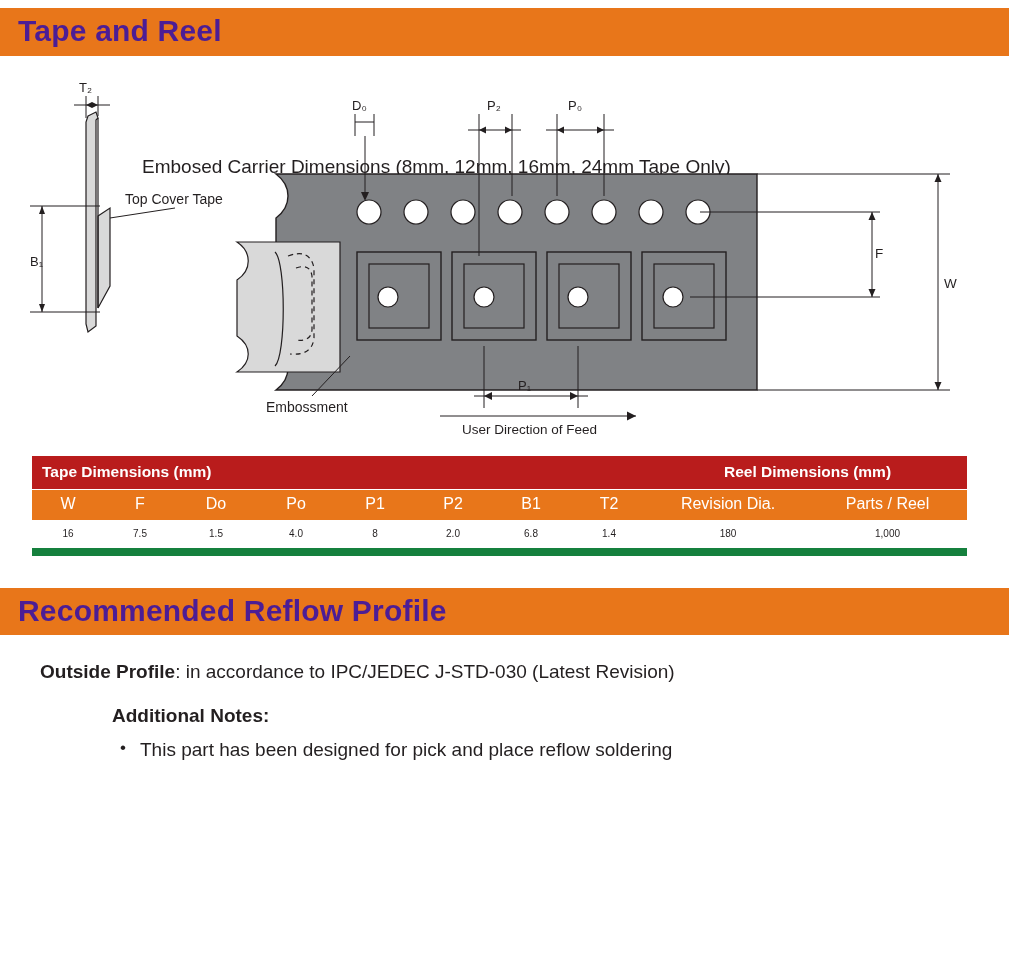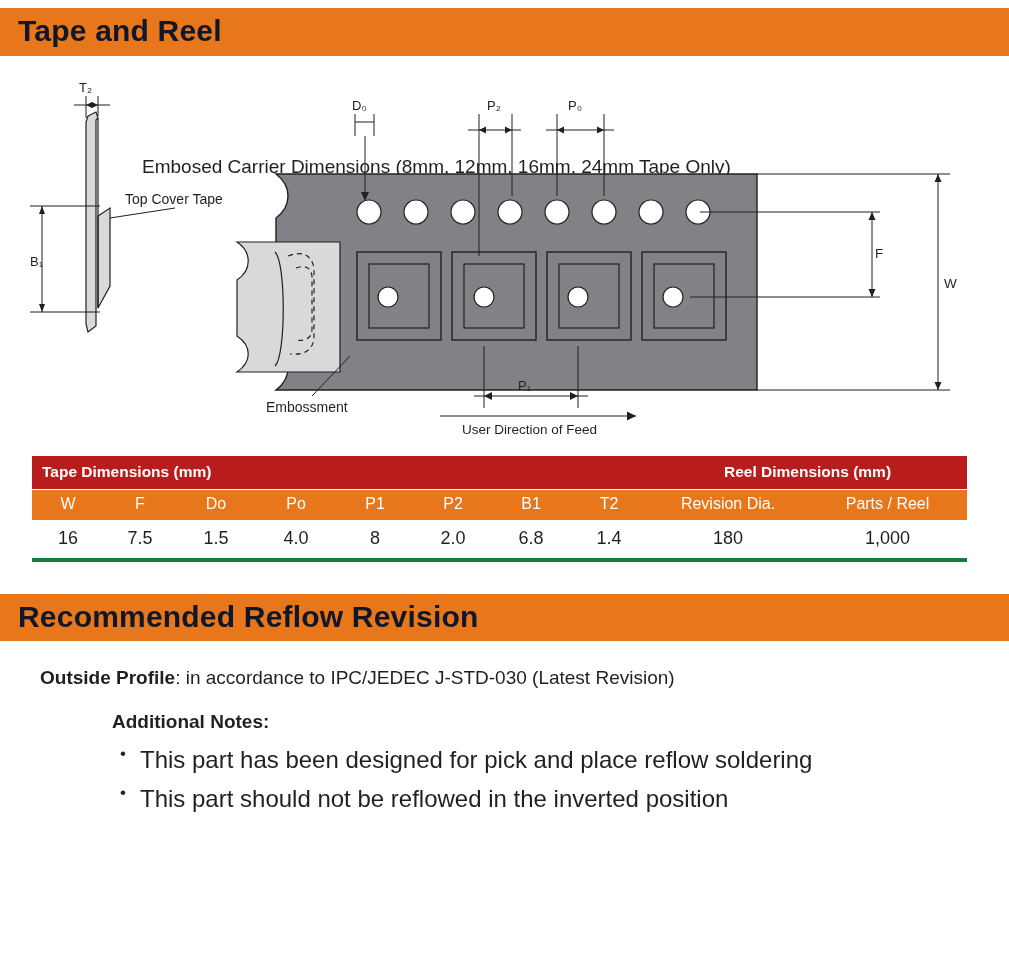--- a/index.html
+++ b/index.html
@@ -12,21 +12,21 @@
     height: 968px;
     font-family: "Liberation Sans", sans-serif;
     color: #231f20;
     position: relative;
     overflow: hidden;
   }
 
   
   .banner {
     background: #e8761a;
-    color: #0f172a;
+    color: #4c1d95;
     font-size: 30px;
     font-weight: bold;
     padding: 7px 0 9px 18px;
     letter-spacing: 0.2px;
     line-height: 1.05;
   }
   .banner.first { margin-top: 8px; }
 
   
   .figure-wrap {
@@ -73,23 +73,23 @@
     background: #e8761a;
     color: #ffffff;
     font-size: 16px;
     font-weight: normal;
     text-align: center;
     padding: 5px 0 7px 0;
     border-top: 1px solid #ffffff;
   }
   table.dims td {
     text-align: center;
-    font-size: 18px;
+    font-size: 10px;
     padding: 8px 0 9px 0;
-    border-bottom: 4px solid #15803d;
+    border-bottom: 8px solid #15803d;
   }
 
   
   .reflow-body {
     padding: 26px 0 0 40px;
     font-size: 19px;
     color: #231f20;
   }
   .reflow-body .lead b { font-weight: bold; }
   .notes {
@@ -100,21 +100,21 @@
     font-weight: bold;
     font-size: 19px;
     margin-bottom: 8px;
   }
   ul.note-list {
     list-style: none;
     margin: 0;
     padding: 0;
   }
   ul.note-list li {
-    font-size: 24px;
+    font-size: 19px;
     line-height: 1.62;
     padding-left: 28px;
     position: relative;
   }
   ul.note-list li::before {
     content: "\2022";
     position: absolute;
     left: 8px;
     top: -1px;
     font-size: 17px;
@@ -314,29 +314,28 @@
         <td>6.8</td>
         <td>1.4</td>
         <td>180</td>
         <td>1,000</td>
       </tr>
     </tbody>
   </table>
 </div>
 
 <div style="height:32px"></div>
-<div class="banner">Recommended Reflow Revision</div>
+<div class="banner">Recommended Reflow Profile</div>
 
 <div class="reflow-body">
   <div class="lead">
     <b>Outside Profile</b><span>: in accordance to IPC/JEDEC J-STD-030 (Latest Revision)</span>
   </div>
 
   <div class="notes">
     <div class="notes-title">
       <span>Additional Notes</span><span>:</span>
     </div>
     <ul class="note-list">
       <li>This part has been designed for pick and place reflow soldering</li>
-      <li>This part should not be reflowed in the inverted position</li>
     </ul>
   </div>
 </div>
 
 </body></html>

